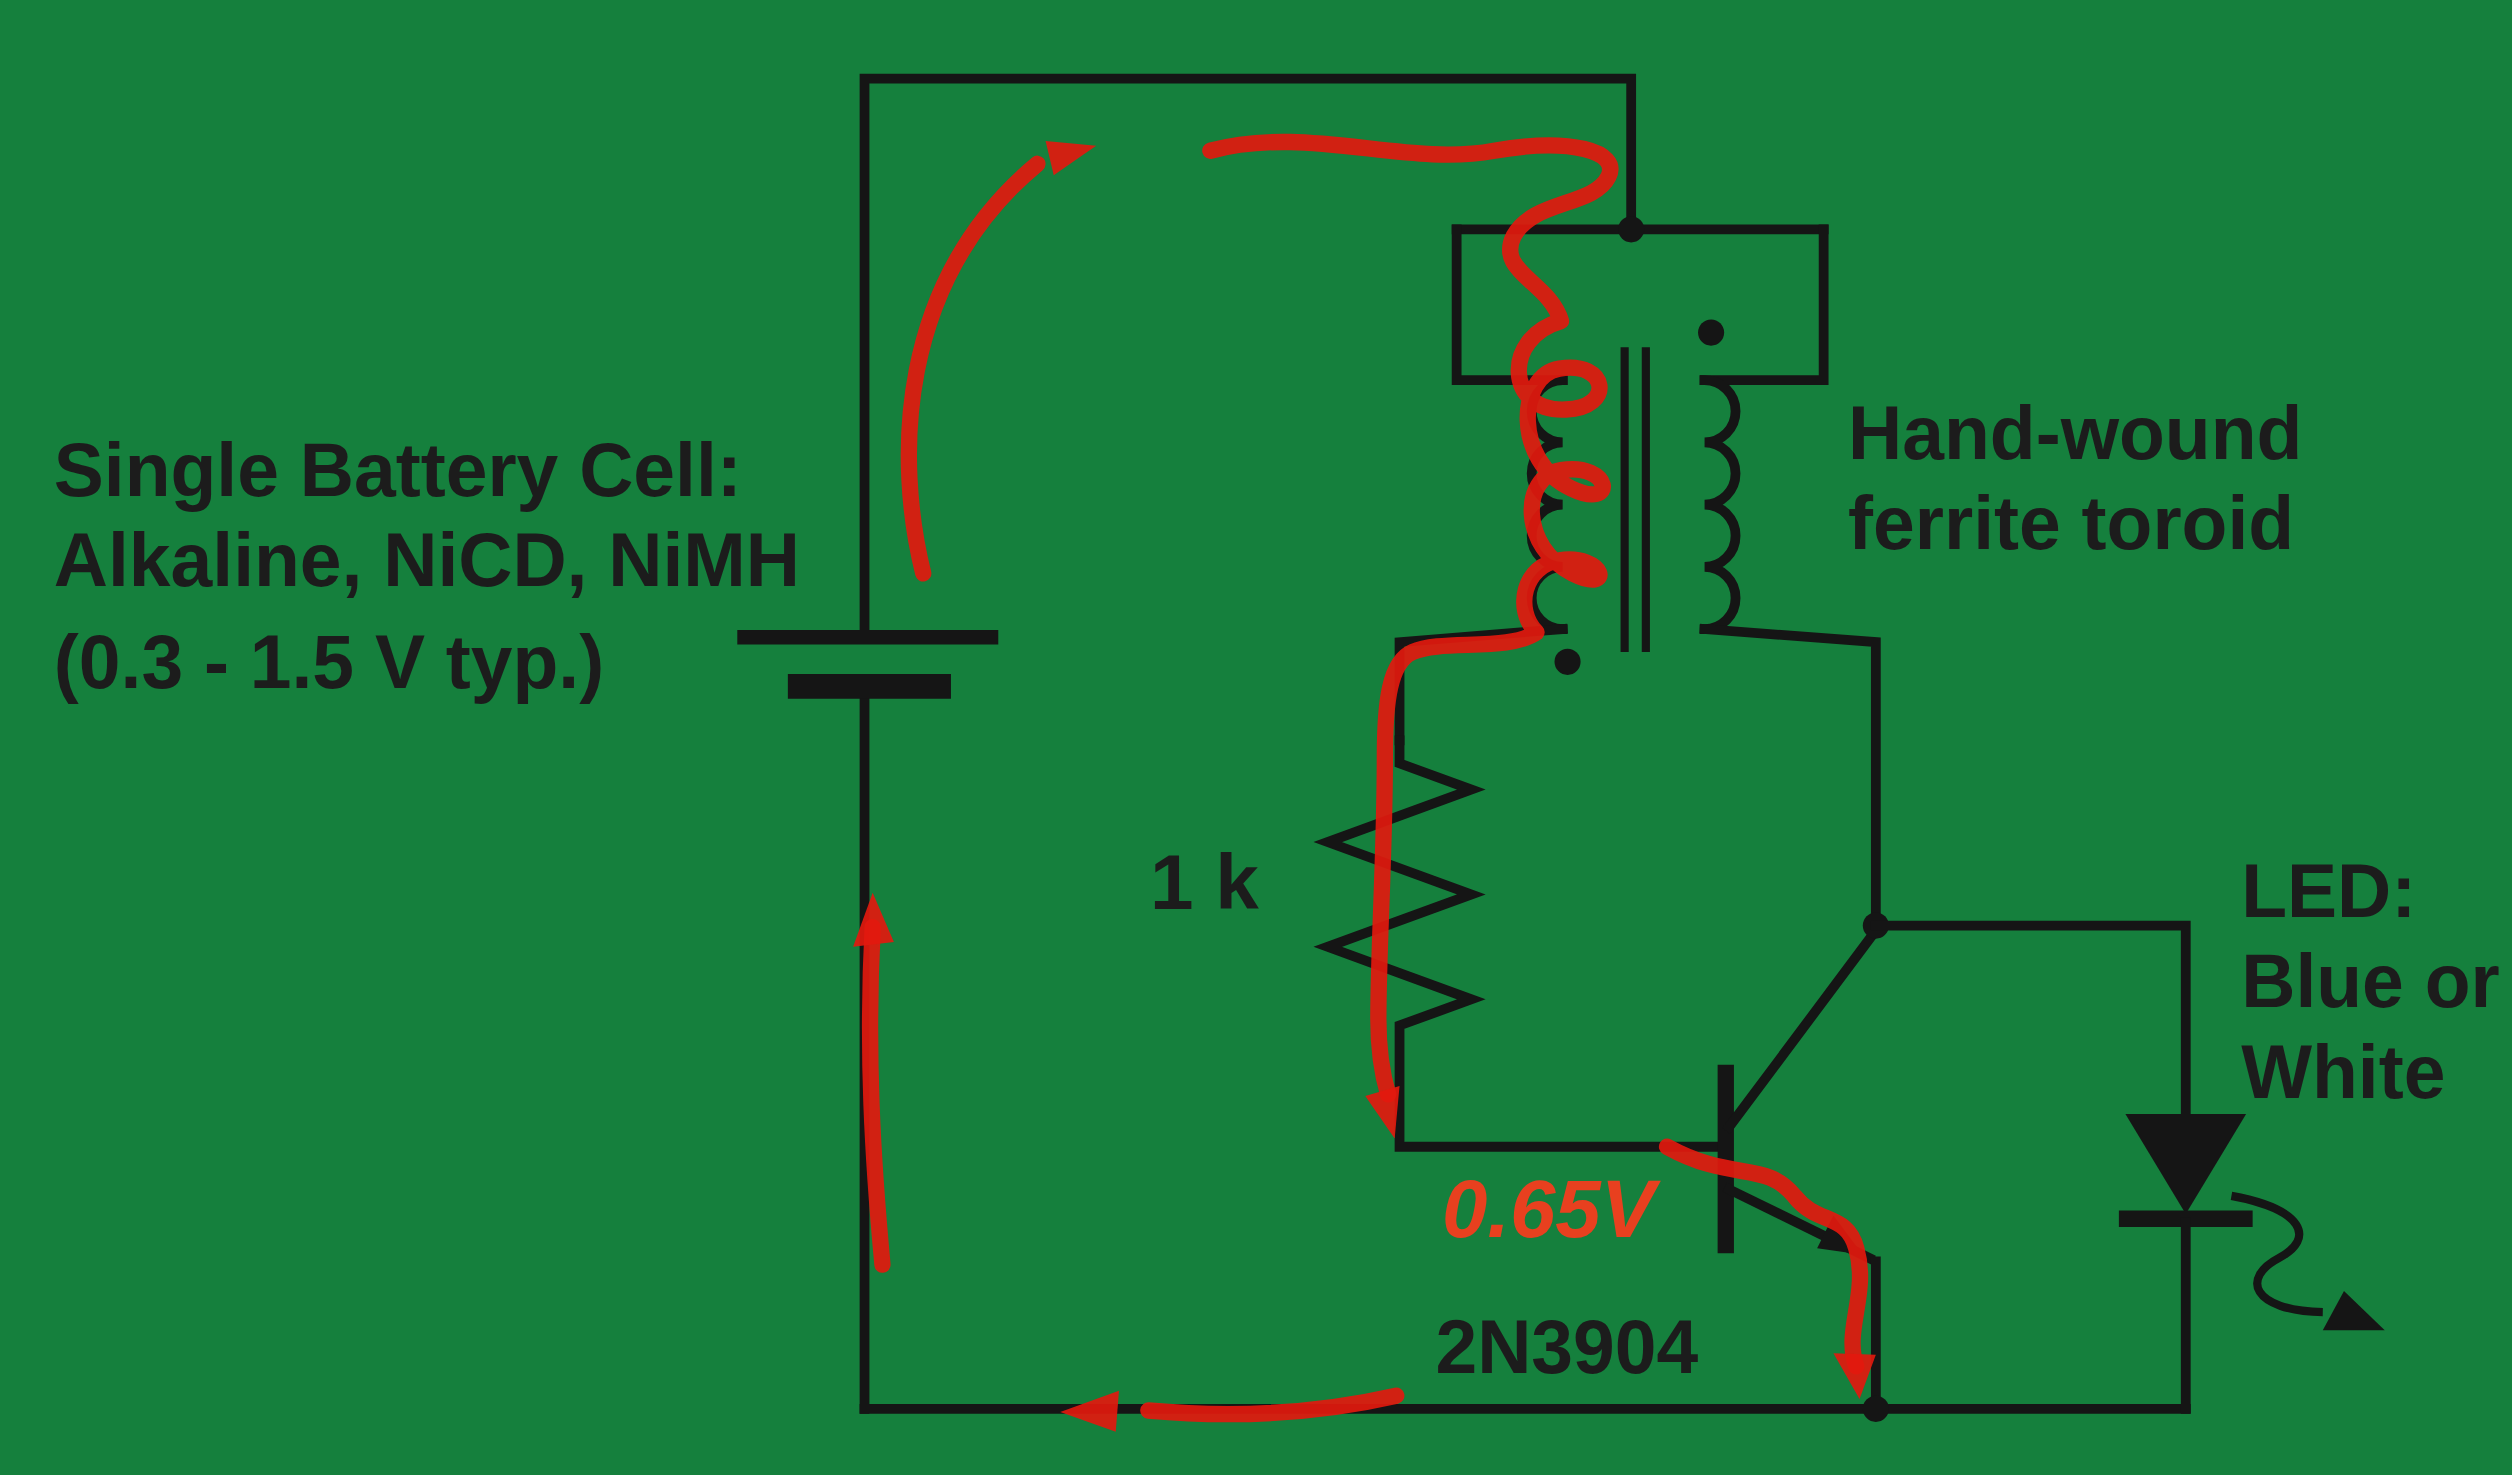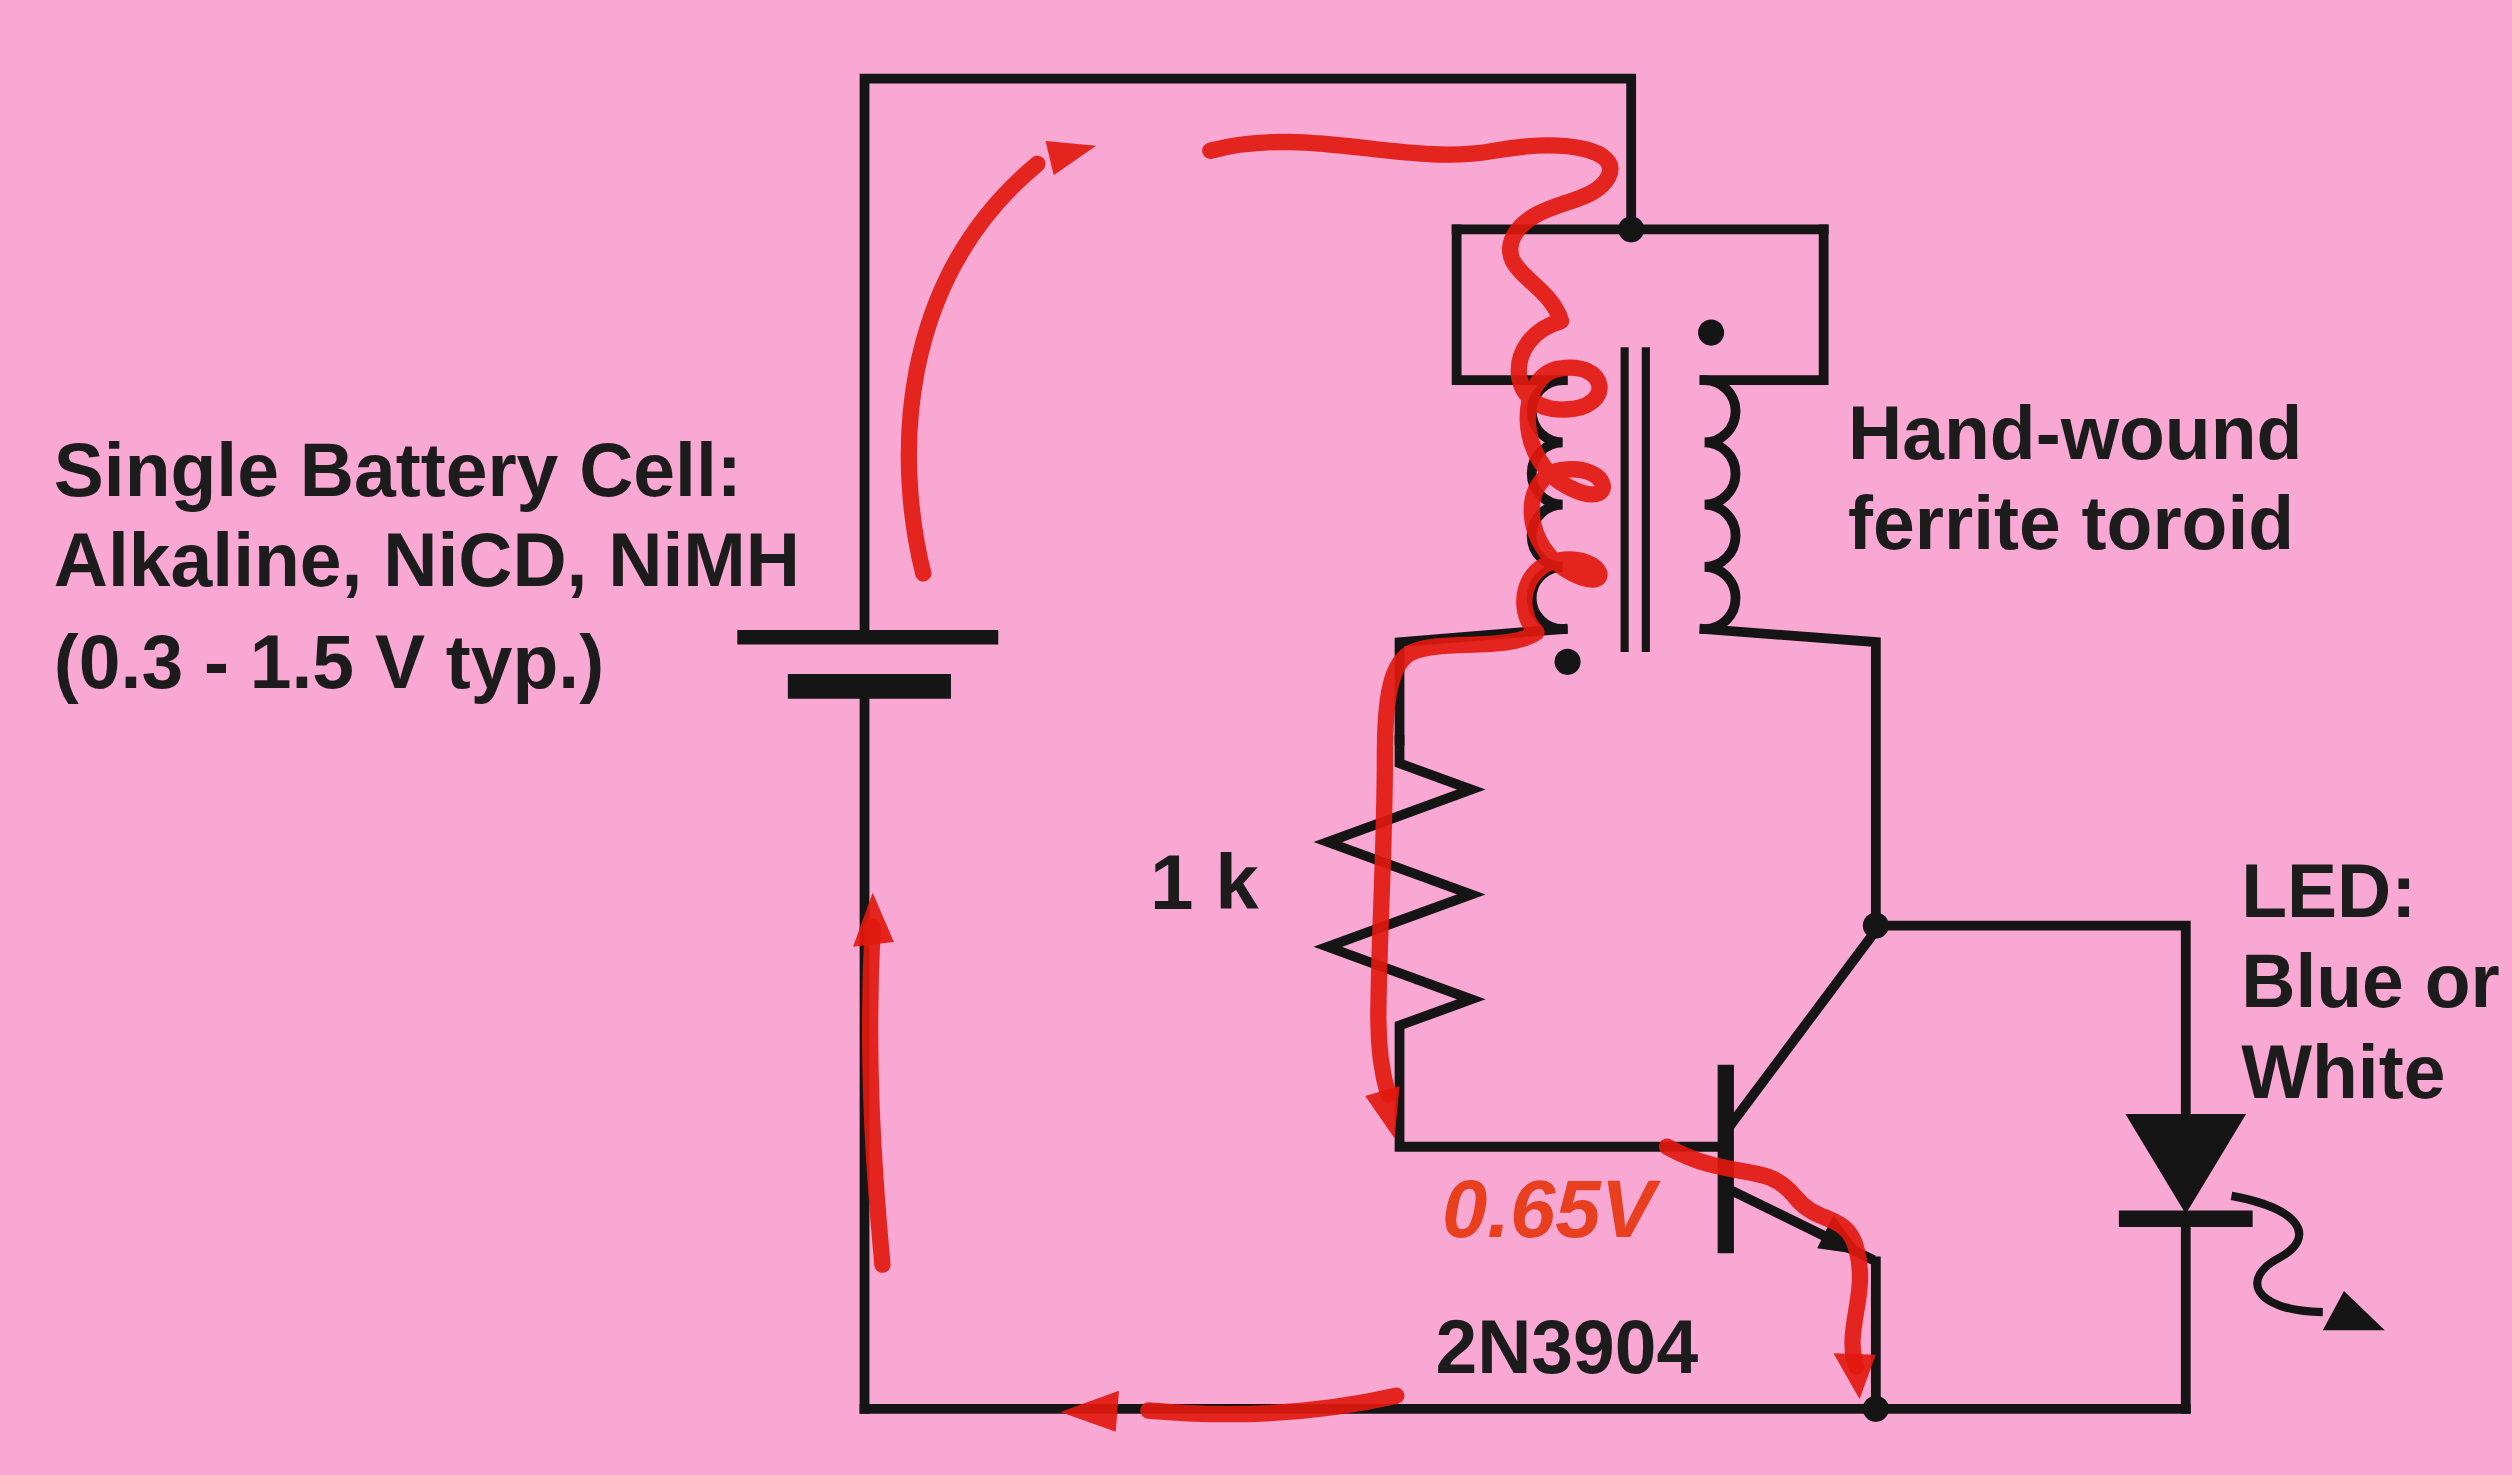--- a/index.html
+++ b/index.html
@@ -1,17 +1,17 @@
 <!DOCTYPE html>
 <html style="font-size:12.6px"><head>
 <meta charset="utf-8">
 <style>
   html,body{margin:0;padding:0;background:#ffffff;}
   body{width:2512px;height:1476px;overflow:hidden;}
-  .stage{width:2512px;height:1476px;background:#f9a8d4;}
+  .stage{width:2512px;height:1476px;background:#15803d;}
   svg{display:block;}
   .wire{stroke:#151515;stroke-width:6;fill:none;stroke-linecap:square;stroke-linejoin:miter;}
   .wire-thin{stroke:#151515;stroke-width:5;fill:none;}
   .plate-long{stroke:#151515;stroke-width:9;fill:none;stroke-linecap:butt;}
   .plate-short{stroke:#151515;stroke-width:15;fill:none;stroke-linecap:butt;}
   .bar{stroke:#151515;stroke-width:10;fill:none;stroke-linecap:butt;}
   .dot{fill:#151515;stroke:none;}
   .blackfill{fill:#151515;stroke:none;}
   .label{font-family:"Liberation Sans",sans-serif;font-weight:600;font-size:46px;fill:#1c1c1c;}
   .label-big{font-family:"Liberation Sans",sans-serif;font-weight:600;font-size:48px;fill:#1c1c1c;}

